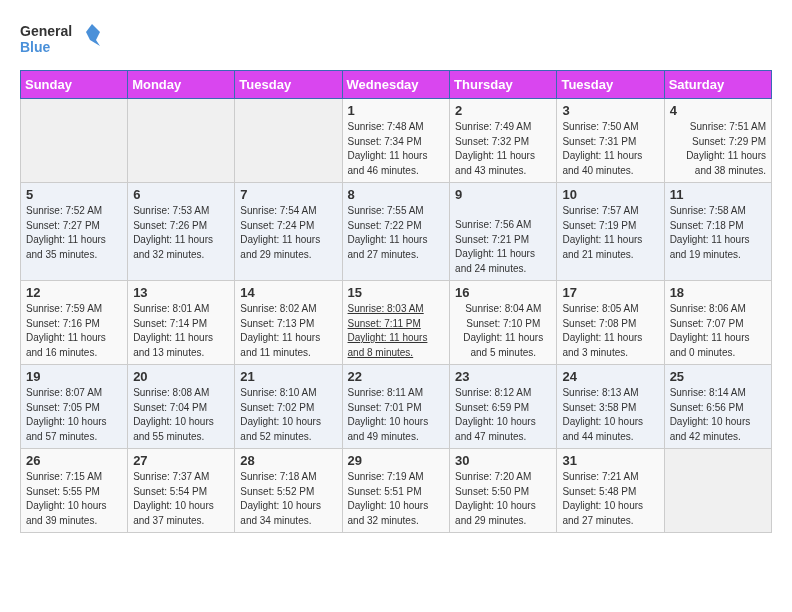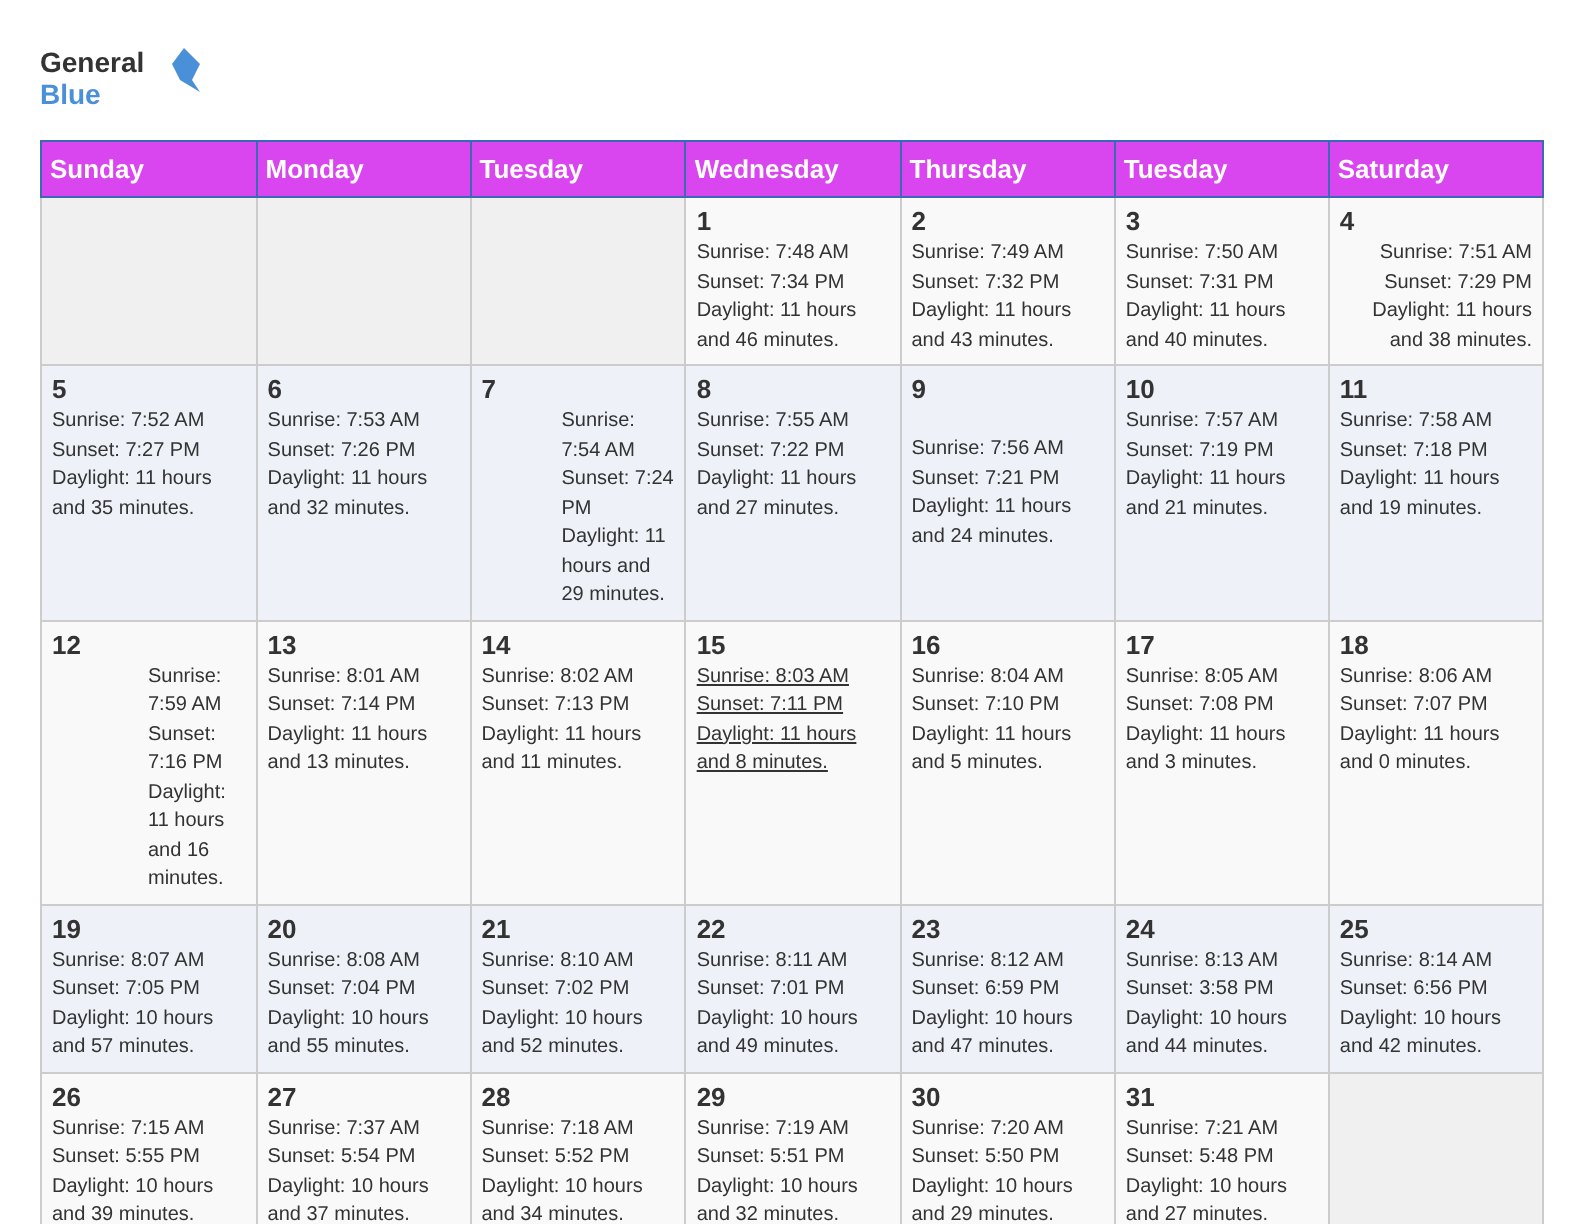--- a/index.html
+++ b/index.html
@@ -146,21 +146,21 @@
 Daylight: 11 hours and 35 minutes.</div>
         </td>
         <td>
           <span class="day-number">6</span>
           <div class="day-info" style="white-space: pre-line;">Sunrise: 7:53 AM
 Sunset: 7:26 PM
 Daylight: 11 hours and 32 minutes.</div>
         </td>
         <td>
           <span class="day-number">7</span>
-          <div class="day-info" style="white-space: pre-line; margin-left: 40px;">Sunrise: 7:54 AM
+          <div class="day-info" style="white-space: pre-line;">Sunrise: 7:54 AM
 Sunset: 7:24 PM
 Daylight: 11 hours and 29 minutes.</div>
         </td>
         <td>
           <span class="day-number">8</span>
           <div class="day-info" style="white-space: pre-line;">Sunrise: 7:55 AM
 Sunset: 7:22 PM
 Daylight: 11 hours and 27 minutes.</div>
         </td>
         <td>
@@ -178,21 +178,21 @@
         <td>
           <span class="day-number">11</span>
           <div class="day-info" style="white-space: pre-line;">Sunrise: 7:58 AM
 Sunset: 7:18 PM
 Daylight: 11 hours and 19 minutes.</div>
         </td>
       </tr>
       <tr>
         <td>
           <span class="day-number">12</span>
-          <div class="day-info" style="white-space: pre-line; margin-left: 48px;">Sunrise: 7:59 AM
+          <div class="day-info" style="white-space: pre-line;">Sunrise: 7:59 AM
 Sunset: 7:16 PM
 Daylight: 11 hours and 16 minutes.</div>
         </td>
         <td>
           <span class="day-number">13</span>
           <div class="day-info" style="white-space: pre-line;">Sunrise: 8:01 AM
 Sunset: 7:14 PM
 Daylight: 11 hours and 13 minutes.</div>
         </td>
         <td>
@@ -202,21 +202,21 @@
 Daylight: 11 hours and 11 minutes.</div>
         </td>
         <td>
           <span class="day-number">15</span>
           <div class="day-info" style="white-space: pre-line; text-decoration: underline;">Sunrise: 8:03 AM
 Sunset: 7:11 PM
 Daylight: 11 hours and 8 minutes.</div>
         </td>
         <td>
           <span class="day-number">16</span>
-          <div class="day-info" style="white-space: pre-line;">Sunrise: 8:04 AM
+          <div class="day-info" style="white-space: pre-line; text-align: center;">Sunrise: 8:04 AM
 Sunset: 7:10 PM
 Daylight: 11 hours and 5 minutes.</div>
         </td>
         <td>
           <span class="day-number">17</span>
           <div class="day-info" style="white-space: pre-line;">Sunrise: 8:05 AM
 Sunset: 7:08 PM
 Daylight: 11 hours and 3 minutes.</div>
         </td>
         <td>

